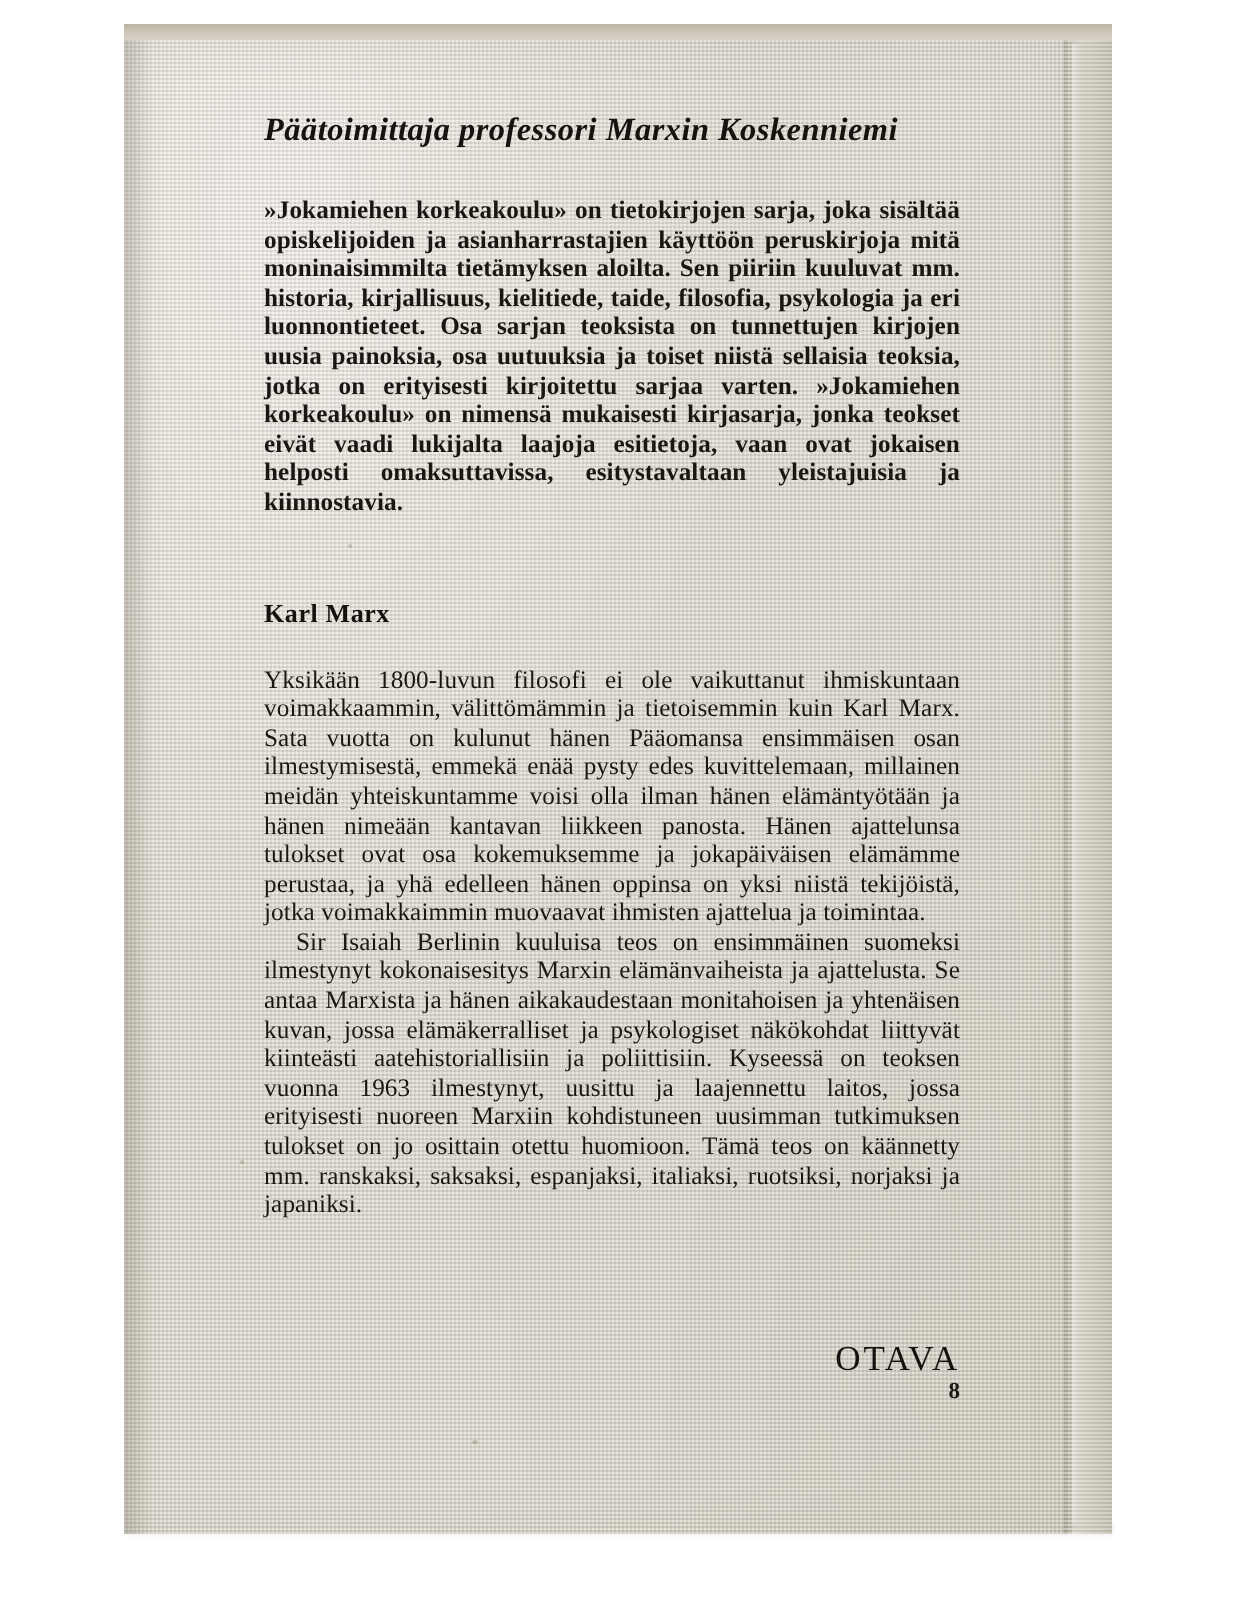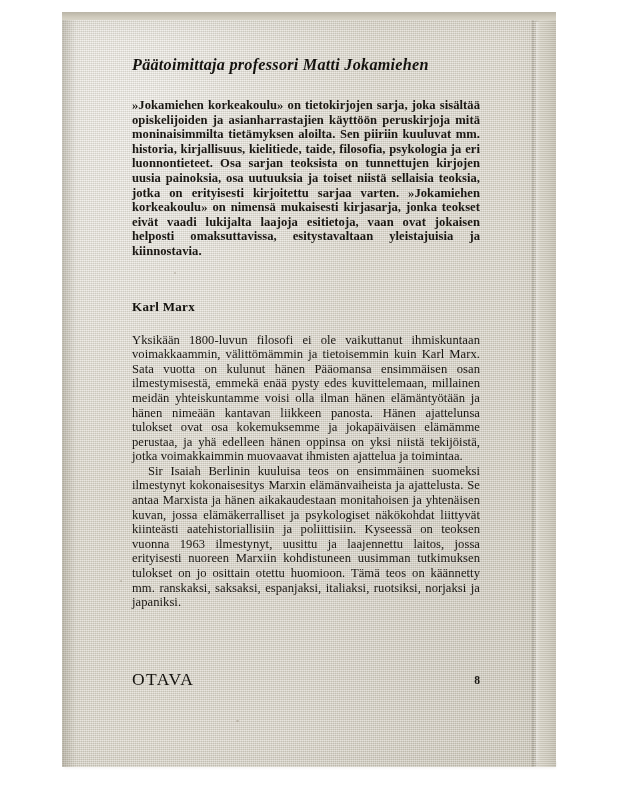--- a/index.html
+++ b/index.html
@@ -180,22 +180,23 @@
   }
   .description p { margin: 0; }
   .description p + p { text-indent: 16px; }
 
   .footer {
     position: absolute;
     left: 70px;
     top: 657px;
     width: 348px;
     display: flex;
-    align-items: center;
+    align-items: flex-end;
     justify-content: space-between;
+    flex-direction: column;
   }
 
   .publisher {
     font-family: "Liberation Serif", "DejaVu Serif", serif;
     font-size: 17.5px;
     font-weight: 400;
     letter-spacing: 1.4px;
     color: #15130f;
   }
 
@@ -231,21 +232,21 @@
       <span class="speck" style="left:318px; top:476px; width:2px; height:2px;"></span>
       <span class="speck" style="left:174px; top:700px; width:3px; height:2px;"></span>
       <span class="speck" style="left:58px; top:560px; width:2px; height:2px;"></span>
     </div>
 
     <div class="spine-strip"></div>
 
     <div class="content">
 
 
-      <h2 class="series-editor">Päätoimittaja professori Matti Jokamiehen</h2>
+      <h2 class="series-editor">Päätoimittaja professori Marxin Koskenniemi</h2>
 
       <p class="blurb">»Jokamiehen korkeakoulu» on tietokirjojen sarja, joka sisältää opiskelijoiden ja asianharrastajien käyttöön peruskirjoja mitä moninaisimmilta tietämyksen aloilta. Sen piiriin kuuluvat mm. historia, kirjallisuus, kielitiede, taide, filosofia, psykologia ja eri luonnontieteet. Osa sarjan teoksista on tunnettujen kirjojen uusia painoksia, osa uutuuksia ja toiset niistä sellaisia teoksia, jotka on erityisesti kirjoitettu sarjaa varten. »Jokamiehen korkeakoulu» on nimensä mukaisesti kirjasarja, jonka teokset eivät vaadi lukijalta laajoja esitietoja, vaan ovat jokaisen helposti omaksuttavissa, esitystavaltaan yleistajuisia ja kiinnostavia.</p>
 
       <div class="gap-after-blurb"></div>
 
 
       <div class="book-title">Karl Marx</div>
 
       <div class="description">
         <p>Yksikään 1800-luvun filosofi ei ole vaikuttanut ihmiskuntaan voimakkaammin, välittömämmin ja tietoisemmin kuin Karl Marx. Sata vuotta on kulunut hänen Pääomansa ensimmäisen osan ilmestymisestä, emmekä enää pysty edes kuvittelemaan, millainen meidän yhteiskuntamme voisi olla ilman hänen elämäntyötään ja hänen nimeään kantavan liikkeen panosta. Hänen ajattelunsa tulokset ovat osa kokemuksemme ja jokapäiväisen elämämme perustaa, ja yhä edelleen hänen oppinsa on yksi niistä tekijöistä, jotka voimakkaimmin muovaavat ihmisten ajattelua ja toimintaa.</p>

